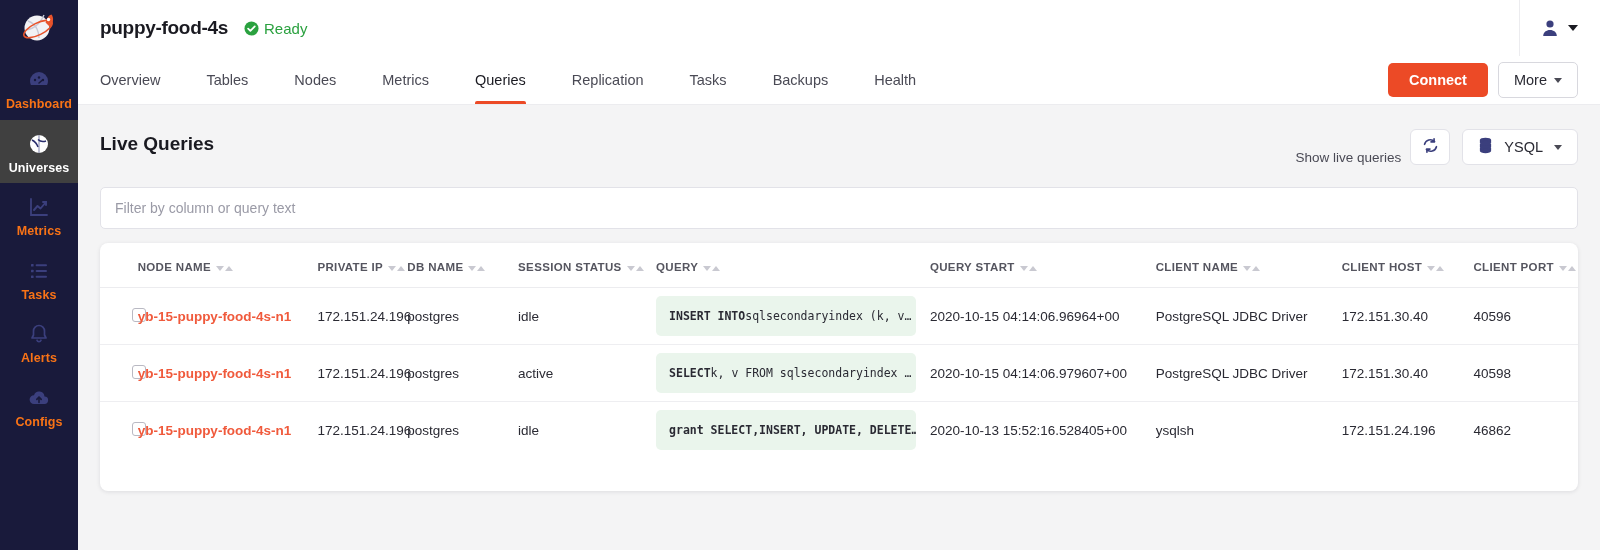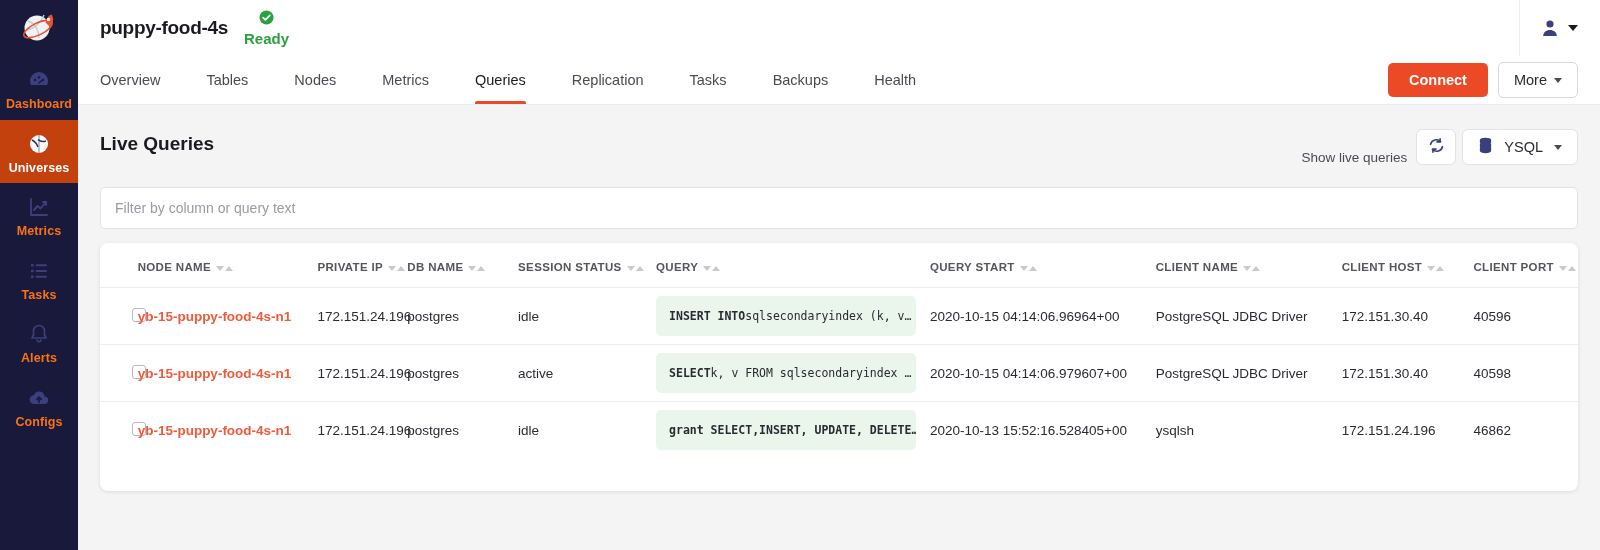--- a/index.html
+++ b/index.html
@@ -20,21 +20,21 @@
   }
   .logo-box {
     height: 56px; display: flex; align-items: center; justify-content: center;
   }
   .logo-svg { width: 40px; height: 40px; display: block; }
   .nav-item {
     padding: 11px 2px 9px 2px;
     display: flex; flex-direction: column; align-items: center;
     gap: 5px; cursor: pointer;
   }
-  .nav-item.active { background: #c2410c; justify-content: space-between; }
+  .nav-item.active { background: #404040; justify-content: space-between; }
   .nav-icon { width: 26px; height: 26px; display: flex; align-items: center; justify-content: center; }
   .nav-icon svg { display: block; }
   .nav-label {
     color: #ffffff; font-size: 12.5px; font-weight: 700;
     letter-spacing: .1px; line-height: 1;
   }
   .nav-item:not(.active) .nav-label { color: #f97316; }
 
   
   .main { flex: 1; height: 550px; background: #f4f4f5; display: flex; flex-direction: column; }
@@ -42,21 +42,21 @@
   .topbar { background: #ffffff; border-bottom: 1px solid #ececef; }
   .topbar-row1 {
     height: 56px; display: flex; align-items: center; padding: 0 0 0 22px;
     position: relative;
   }
   .univ-title {
     font-size: 19px; font-weight: 700; color: #1a1a21; letter-spacing: -.3px;
   }
   .ready-badge {
     display: inline-flex; align-items: center; gap: 5px;
-    margin-left: 16px; color: #2aa13f; font-size: 15px; font-weight: 700; flex-direction: column;
+    margin-left: 16px; color: #2aa13f; font-size: 15px; font-weight: 400;
   }
   .check-circle { width: 15px; height: 15px; display: block; }
   .topbar-right { margin-left: auto; display: flex; align-items: center; height: 56px; }
   .vdivider { width: 1px; height: 56px; background: #ececef; }
   .user-menu {
     display: flex; align-items: center; gap: 8px; padding: 0 22px 0 20px; cursor: pointer;
   }
   .user-icon svg { display: block; }
   .caret-dk {
     width: 0; height: 0; border-left: 5px solid transparent;
@@ -92,21 +92,21 @@
     width: 0; height: 0; border-left: 4px solid transparent;
     border-right: 4px solid transparent; border-top: 5px solid #4a4a55;
   }
 
   
   .content { padding: 24px 22px 0 22px; }
   .content-head { display: flex; align-items: flex-start; }
   .section-title { font-size: 19px; font-weight: 700; color: #1a1a21; padding-top: 4px; }
   .head-right { margin-left: auto; display: flex; align-items: flex-end; gap: 9px; }
   .show-live { font-size: 13.5px; color: #4a4a55; }
-  .head-ctrls { display: flex; align-items: center; gap: 6px; }
+  .head-ctrls { display: flex; align-items: center; gap: 12px; }
   .icon-btn {
     width: 40px; height: 36px; background: #fff; border: 1px solid #e2e2e8;
     border-radius: 6px; display: flex; align-items: center; justify-content: center;
     cursor: pointer;
   }
   .ysql-btn {
     height: 36px; background: #fff; border: 1px solid #e2e2e8; border-radius: 6px;
     display: flex; align-items: center; gap: 11px; padding: 0 15px; cursor: pointer;
     font-size: 14.5px; color: #2a2a33; font-family: inherit;
   }

